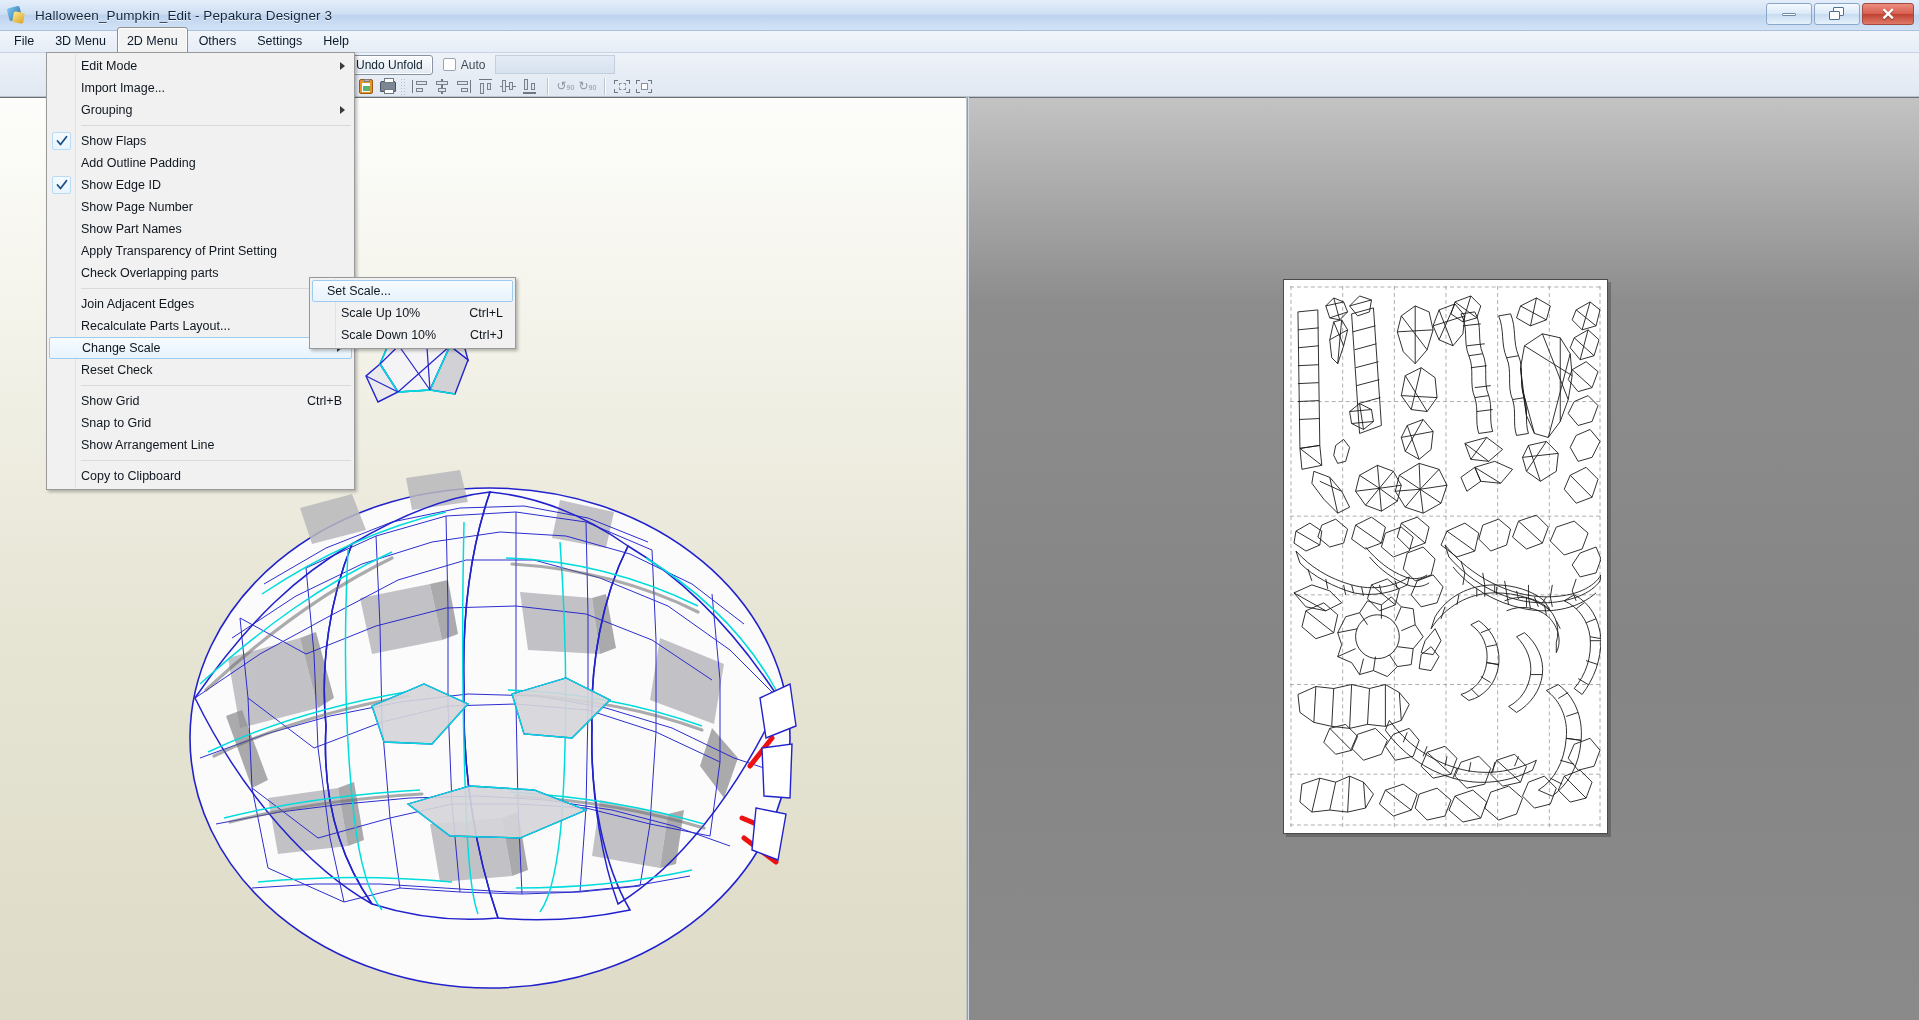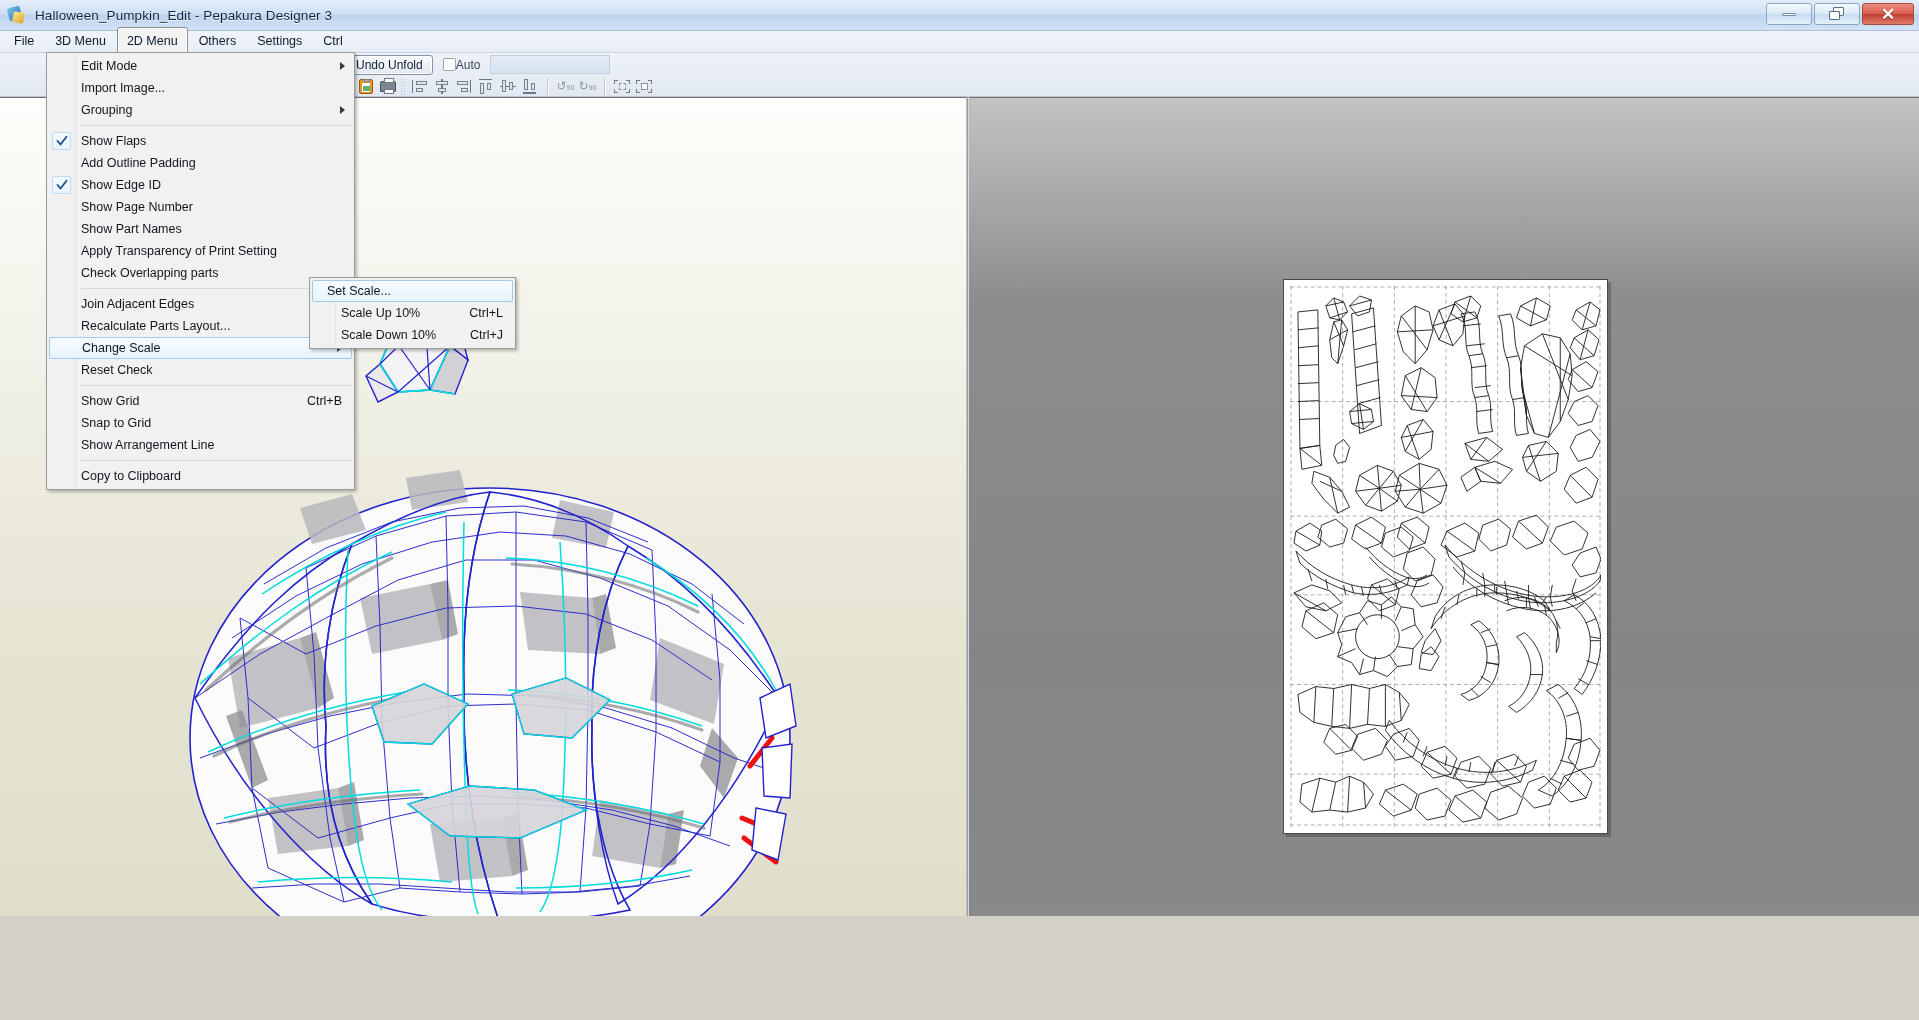--- a/index.html
+++ b/index.html
@@ -4,21 +4,21 @@
 <style>
   * { box-sizing: border-box; margin: 0; padding: 0; }
   html, body {
     width: 1919px; height: 1020px;
     overflow: hidden;
     font-family: "Liberation Sans", sans-serif;
     background: #d4d0c8;
   }
   #app {
     position: relative;
-    width: 1919px; height: 916px;
+    width: 1919px; height: 1020px;
     background: #cfd9e8;
     overflow: hidden;
   }
 
   
   .titlebar {
     position: absolute; left: 0; top: 0; width: 1919px; height: 31px;
     background: linear-gradient(to bottom, #e4eefb 0%, #cfdff3 46%, #bdd3ee 52%, #d3e3f6 100%);
     border-bottom: 1px solid #a9c0dd;
     display: flex; align-items: center;
@@ -109,21 +109,21 @@
     border: 1px solid #8d9aa9; border-radius: 2px; margin-left: 2px;
     box-shadow: inset 1px 1px 0 #fff;
   }
   .undo-btn {
     height: 20px; padding: 0 9px; font-size: 12px; color: #10202f;
     background: linear-gradient(to bottom,#fafcfe,#e3e9f1);
     border: 1px solid #8794a3; border-radius: 3px;
     display: flex; align-items: center; cursor: pointer;
     box-shadow: inset 0 0 0 1px #ffffff;
   }
-  .auto-wrap { display:flex; align-items:center; margin-left: 10px; }
+  .auto-wrap { display:flex; align-items:center; gap:5px; margin-left: 10px; }
   .cbox {
     width: 13px; height: 13px; background: #fff;
     border: 1px solid #9aa6b4; border-radius: 2px;
   }
   .auto-label { font-size: 12px; color: #3f4a56; }
   .flat-box {
     width: 120px; height: 19px; margin-left: 10px;
     background: linear-gradient(to bottom,#e3ebf6,#d7e2f0);
     border: 1px solid #c4cfdd;
   }
@@ -276,21 +276,21 @@
       </div>
     </div>
   </div>
 
   <div class="menubar">
     <div class="mi">File</div>
     <div class="mi">3D Menu</div>
     <div class="mi active">2D Menu</div>
     <div class="mi">Others</div>
     <div class="mi">Settings</div>
-    <div class="mi">Ctrl</div>
+    <div class="mi">Help</div>
   </div>
 
   <div class="toolbar-area">
 
     <div class="tbar-row1">
       <div style="width:311px"></div>
       <div class="white-sq"></div>
       <div class="tb-sep"></div>
       <div class="undo-btn">Undo Unfold</div>
       <div class="auto-wrap">

